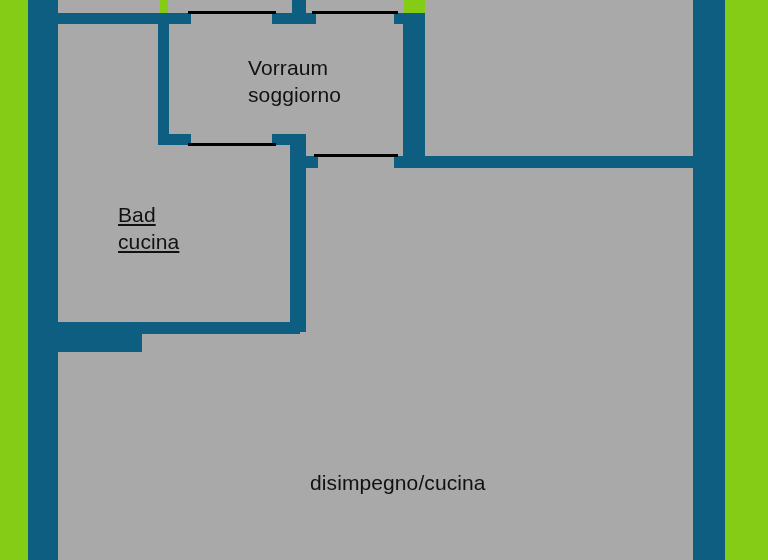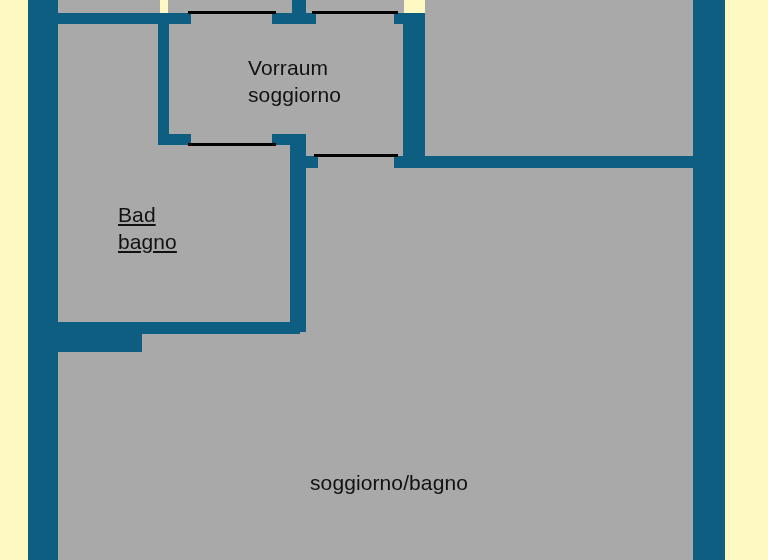--- a/index.html
+++ b/index.html
@@ -4,21 +4,21 @@
 <style>
   html, body {
     margin: 0;
     padding: 0;
     background: #ffffff;
   }
   #plan {
     position: relative;
     width: 768px;
     height: 560px;
-    background: #fef9c3;
+    background: #84cc16;
     overflow: hidden;
     font-family: "Liberation Sans", sans-serif;
   }
   .floor {
     position: absolute;
     background: #a9a9a9;
   }
   .wall {
     position: absolute;
     background: #0e5e81;
@@ -80,20 +80,20 @@
   <div class="door" style="left:188px; top:143px; width:88px; height:3px;"></div>
   <div class="door" style="left:314px; top:154px; width:84px; height:3px;"></div>
 
   <div class="label" style="left:248px; top:54px;">
     <div>Vorraum</div>
     <div>soggiorno</div>
   </div>
 
   <div class="label" style="left:118px; top:201px;text-decoration:underline;">
     <div>Bad</div>
-    <div>bagno</div>
+    <div>cucina</div>
   </div>
 
   <div class="label" style="left:310px; top:469px;">
-    <div>soggiorno/bagno</div>
+    <div>disimpegno/cucina</div>
   </div>
 
 </div>
 
 </body></html>

